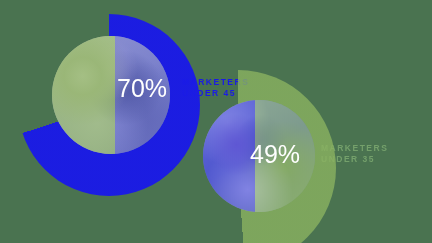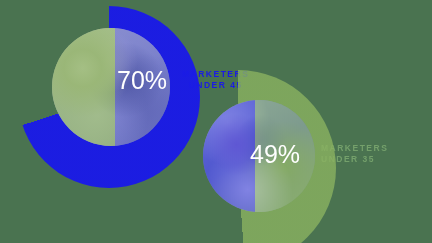--- a/index.html
+++ b/index.html
@@ -73,21 +73,21 @@
     position: absolute;
     font-weight: 700;
     text-transform: uppercase;
     letter-spacing: 1.5px;
     line-height: 1.35;
     white-space: nowrap;
     font-size: 8.5px;
   }
 
   
-  #group-blue { left: 0px; top: 0px; width: 216px; height: 210px; text-align: center; }
+  #group-blue { left: 0px; top: 8px; width: 216px; height: 210px; }
 
   #blue-photo-disc {
     left: 52px; top: 28px;
     width: 118px; height: 118px;
   }
 
   
   #blue-photo-disc .ph-a {
     background:
       radial-gradient(circle at 26% 34%, #cfd9c2 0%, #b4c3a1 16%, rgba(180,195,161,0) 42%),

